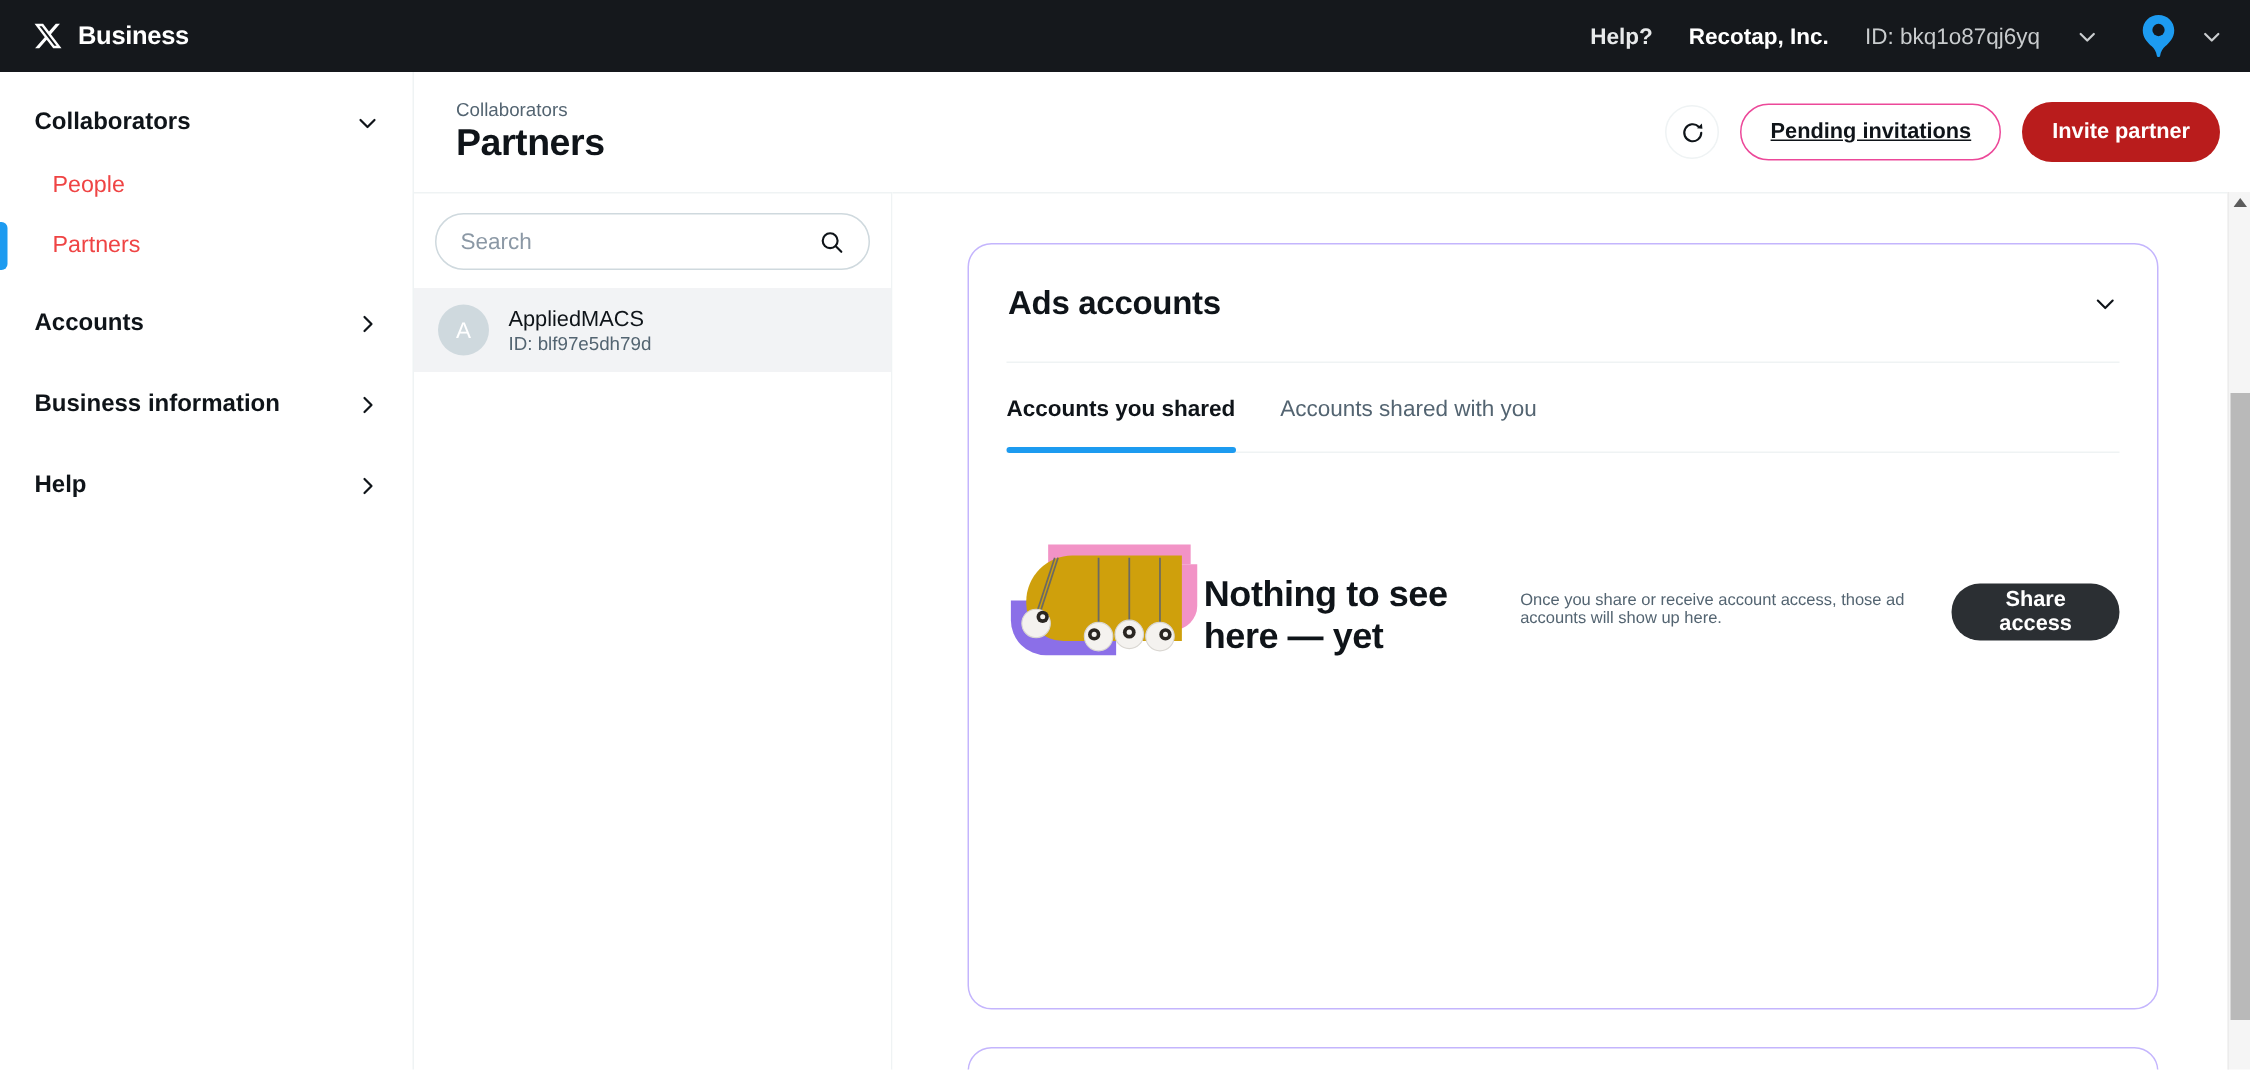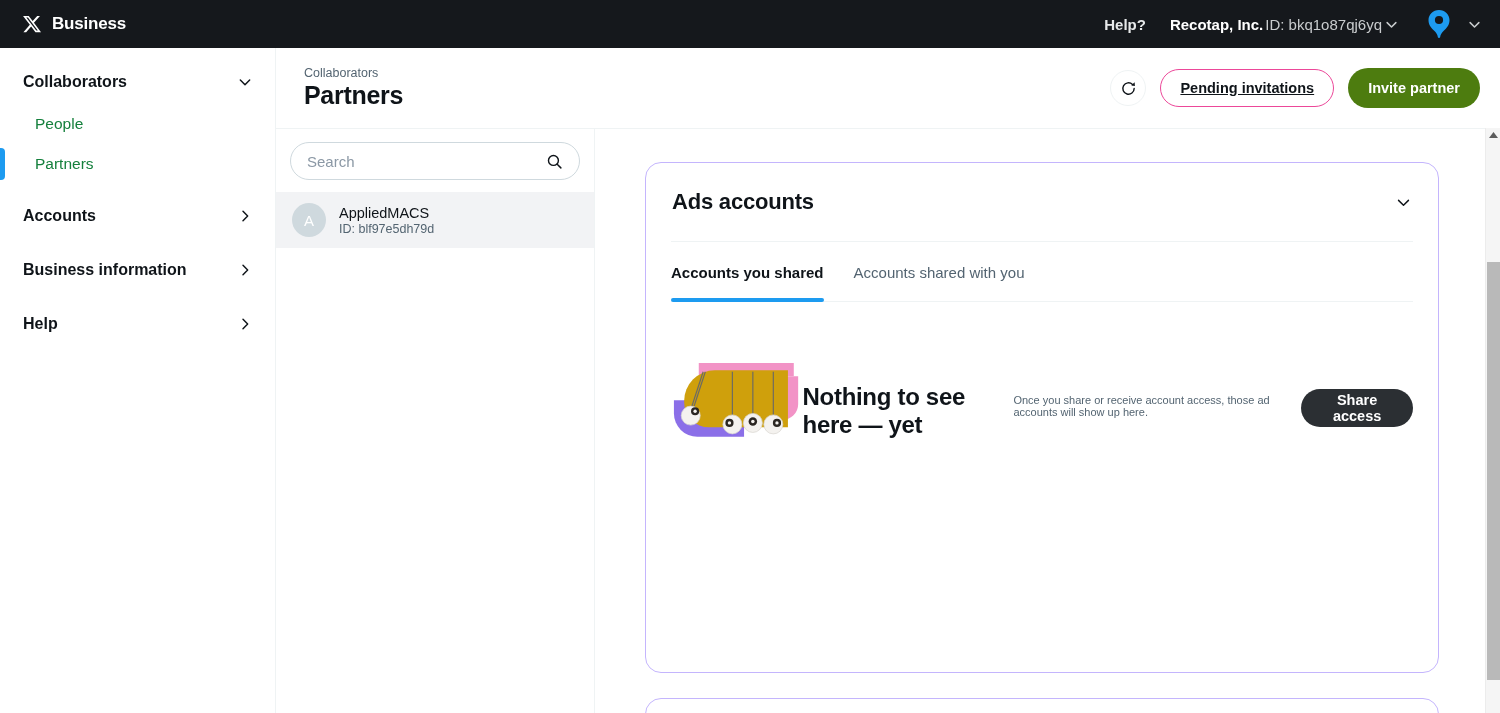--- a/index.html
+++ b/index.html
@@ -16,21 +16,21 @@
     width: 1500px; height: 48px;
     background: #15181c;
     display: flex; align-items: center;
     z-index: 30;
   }
   .brand { display: flex; align-items: center; gap: 10px; margin-left: 22px; }
   .x-logo { width: 20px; height: 20px; display: block; }
   .brand-name { color: #fff; font-size: 17px; font-weight: bold; letter-spacing: -0.2px; }
   .nav-right { margin-left: auto; display: flex; align-items: center; gap: 24px; margin-right: 18px; }
   .nav-help { color: #e7e9ea; font-size: 15px; font-weight: bold; }
-  .nav-account { display: flex; align-items: center; gap: 2px; }
+  .nav-account { display: flex; align-items: center; gap: 24px; }
   .acct-name { color: #ffffff; font-size: 15px; font-weight: bold; }
   .acct-id { color: #c9ccce; font-size: 15px; font-weight: normal; }
   .chev-sm { width: 15px; height: 15px; display: block; }
   .avatar-wrap { display: flex; align-items: center; gap: 12px; }
   .avatar-logo { width: 32px; height: 32px; display: block; }
 
   
   .sidebar {
     position: absolute; top: 48px; left: 0;
     width: 276px; height: 665px;
@@ -41,21 +41,21 @@
   .side-row {
     position: relative;
     display: flex; align-items: center;
     height: 40px;
     padding: 0 22px 0 23px;
     cursor: pointer;
   }
   .side-row.top { margin-bottom: 2px; }
   .side-label { font-size: 16px; font-weight: bold; color: #0f1419; }
   .side-sub { padding-left: 35px; height: 40px; }
-  .side-sub .side-label { font-weight: normal; font-size: 15.5px; color: #15803d; }
+  .side-sub .side-label { font-weight: normal; font-size: 15.5px; color: #ef4444; }
   .side-row .chev { margin-left: auto; width: 16px; height: 16px; display: block; }
   .active-bar {
     position: absolute; left: 0; top: 4px;
     width: 5px; height: 32px;
     background: #1d9bf0;
     border-radius: 0 4px 4px 0;
   }
   .spacer-8 { height: 12px; }
 
   
@@ -82,21 +82,21 @@
     border: 1px solid #ec4899; border-radius: 19px;
     background: #fff; color: #0f1419;
     font-size: 14.5px; font-weight: bold;
     display: flex; align-items: center; cursor: pointer;
     font-family: "Liberation Sans", sans-serif;
     text-decoration: underline;
   }
   .btn-dark {
     height: 40px; padding: 0 20px;
     border: none; border-radius: 20px;
-    background: #4d7c0f; color: #fff;
+    background: #b91c1c; color: #fff;
     font-size: 14.5px; font-weight: bold;
     display: flex; align-items: center; cursor: pointer;
     font-family: "Liberation Sans", sans-serif;
   }
 
   
   .list-panel {
     position: absolute; top: 128px; left: 276px;
     width: 319px; height: 585px;
     background: #fff;

